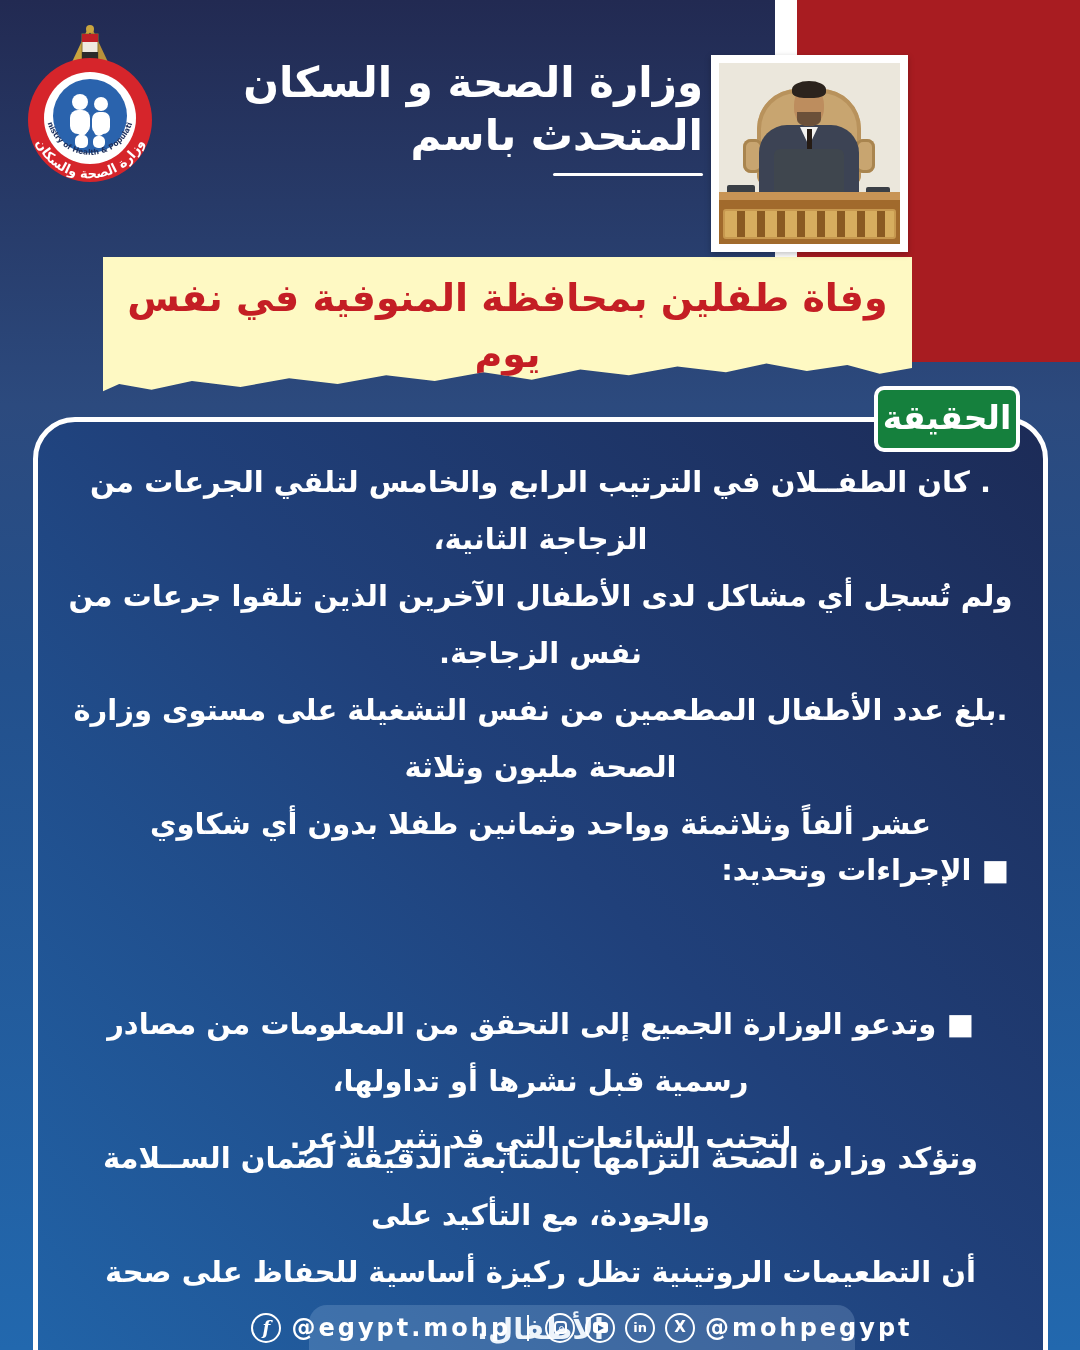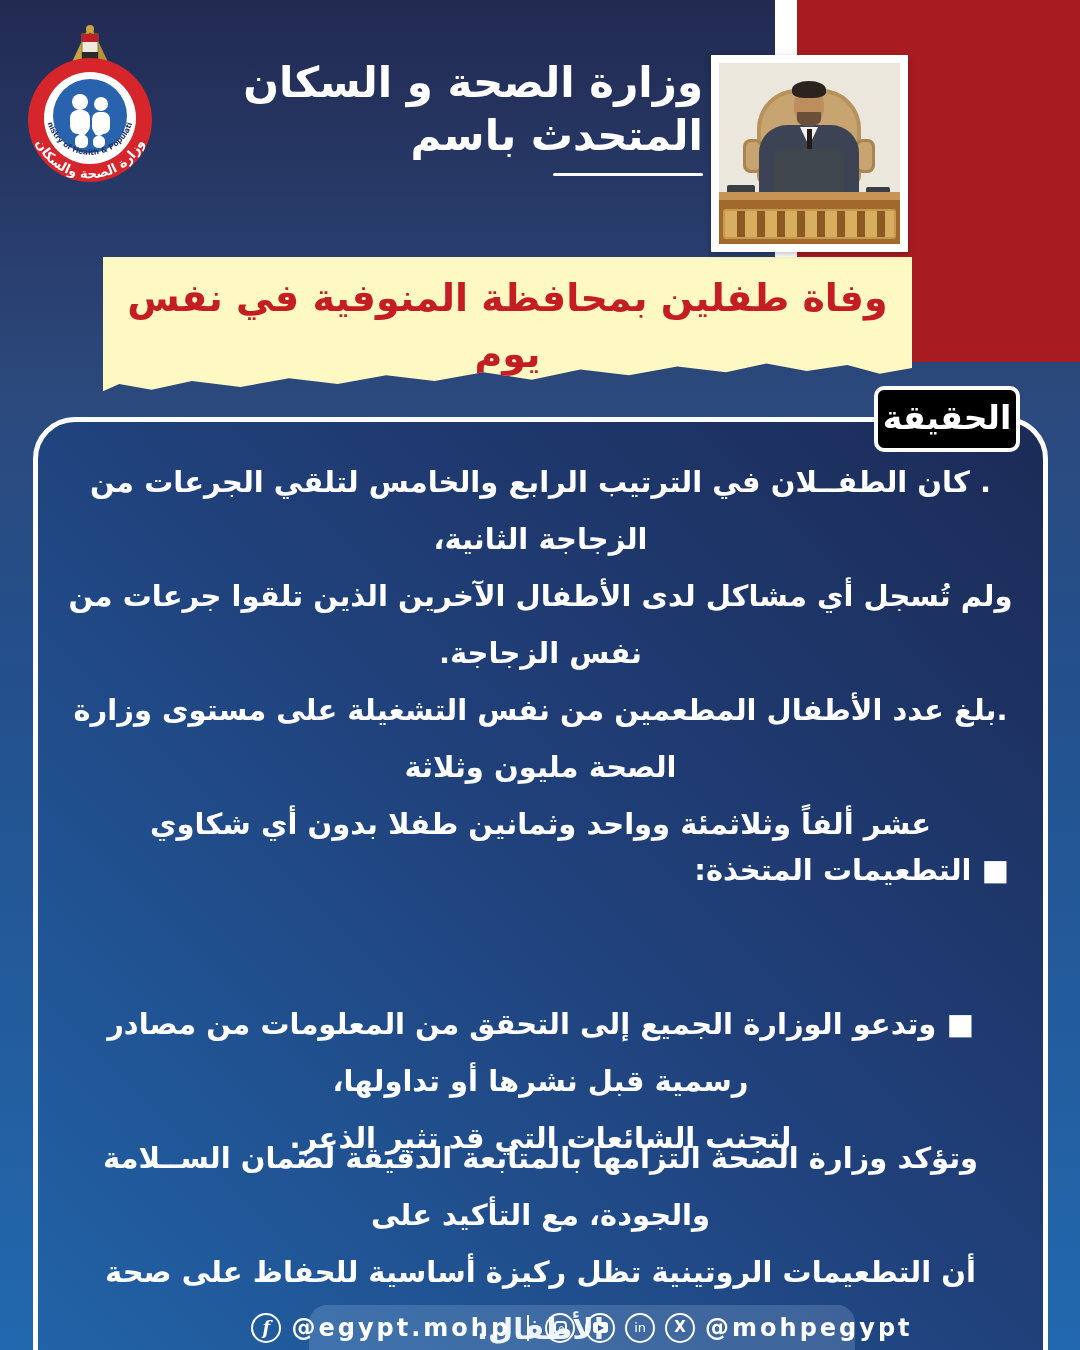--- a/index.html
+++ b/index.html
@@ -33,40 +33,40 @@
   .ph-laptop{position:absolute;left:55px;top:86px;width:70px;height:50px;background:#3f464e;border-radius:6px;border-bottom:4px solid #2a3036;}
   .ph-desk{position:absolute;left:0;bottom:0;width:100%;height:48px;background:#a16a2c;}
   .ph-desk-top{position:absolute;left:0;bottom:44px;width:100%;height:8px;background:#c89455;}
   .ph-ornament{position:absolute;left:4px;right:4px;bottom:5px;height:26px;border:2px solid #c7984f;background:repeating-linear-gradient(90deg,#d7ad5f 0 12px,#8a5a22 12px 20px);border-radius:3px;}
   .ph-item{position:absolute;height:10px;background:#3a3f46;border-radius:2px;}
   
   .claim-banner{left:103px;top:257px;width:809px;height:146px;background:#fef9c3;z-index:3;
     clip-path:polygon(0 0,100% 0,100% 76%,96% 80%,92% 74%,87% 78%,82% 73%,77% 79%,71% 75%,65% 81%,59% 77%,53% 84%,47% 79%,41% 85%,35% 81%,29% 87%,23% 83%,17% 89%,11% 85%,6% 91%,2% 87%,0 92%);}
   .claim-text{padding-top:13px;text-align:center;color:#c41e24;font-weight:bold;font-size:38px;line-height:56px;white-space:pre-line;direction:rtl;}
   
-  .truth-badge{left:874px;top:386px;width:146px;height:66px;background:#000000;border:4px solid #fff;border-radius:10px;box-sizing:border-box;color:#fff;font-size:33px;font-weight:bold;text-align:center;line-height:55px;z-index:6;}
+  .truth-badge{left:874px;top:386px;width:146px;height:66px;background:#15803d;border:4px solid #fff;border-radius:10px;box-sizing:border-box;color:#fff;font-size:33px;font-weight:bold;text-align:center;line-height:55px;z-index:6;}
   
   .panel{left:33px;top:417px;width:1015px;height:1030px;border:5px solid #fff;border-radius:42px;box-sizing:border-box;z-index:2;
     background:linear-gradient(to bottom left,#1c2b57 0%,#20407a 45%,#2166ab 100%);}
   .panel-text{position:absolute;left:0;width:100%;box-sizing:border-box;color:#fff;font-weight:bold;direction:rtl;white-space:pre-line;text-align:center;font-size:29px;line-height:57px;padding:0 26px;}
   .pt-1{top:32px;}
   .pt-2h{top:420px;text-align:right;padding:0 34px;}
   .pt-2{top:478px;}
   .pt-3{top:574px;}
   .pt-4{top:708px;}
   
   .footer-pill{left:309px;bottom:0;width:546px;height:45px;background:rgba(175,205,238,0.22);border-radius:18px 18px 0 0;display:flex;align-items:center;justify-content:center;gap:10px;color:#fff;z-index:5;}
   .handle{font-size:24px;font-weight:bold;letter-spacing:3px;}
   .icon-circle{width:30px;height:30px;border:2px solid #fff;border-radius:50%;display:flex;align-items:center;justify-content:center;box-sizing:border-box;flex:0 0 auto;}
   .fb-glyph{font-family:"DejaVu Serif",serif;font-style:italic;font-weight:bold;font-size:18px;line-height:1;}
   .ig-glyph{width:13px;height:13px;border:2px solid #fff;border-radius:4px;position:relative;box-sizing:border-box;}
   .ig-glyph::after{content:"";position:absolute;left:3px;top:3px;width:3px;height:3px;border:1.5px solid #fff;border-radius:50%;}
   .yt-glyph{width:15px;height:11px;background:#fff;border-radius:3px;position:relative;}
   .yt-glyph::after{content:"";position:absolute;left:5px;top:2.5px;width:0;height:0;border-left:6px solid #2a5a96;border-top:3px solid transparent;border-bottom:3px solid transparent;}
-  .in-glyph{font-size:13px;font-weight:normal;line-height:1;}
+  .in-glyph{font-size:13px;font-weight:bold;line-height:1;}
   .x-glyph{font-size:15px;font-weight:bold;line-height:1;}
   .pipe-divider{width:2px;height:26px;background:#fff;margin:0 6px;flex:0 0 auto;}
 </style>
 </head>
 <body>
 
 <div class="abs white-stripe"></div>
 <div class="abs red-stripe"></div>
 
 <div class="abs logo">
@@ -141,21 +141,21 @@
 تلقي التطعيمات الروتينية</div>
 </div>
 
 <div class="abs truth-badge">الحقيقة</div>
 
 <div class="abs panel">
   <div class="panel-text pt-1">. كان الطفــلان في الترتيب الرابع والخامس لتلقي الجرعات من الزجاجة الثانية،
 ولم تُسجل أي مشاكل لدى الأطفال الآخرين الذين تلقوا جرعات من نفس الزجاجة.
 .بلغ عدد الأطفال المطعمين من نفس التشغيلة على مستوى وزارة الصحة مليون وثلاثة
 عشر ألفاً وثلاثمئة وواحد وثمانين طفلا بدون أي شكاوي</div>
-  <div class="panel-text pt-2h">■ التطعيمات المتخذة:</div>
+  <div class="panel-text pt-2h">■ الإجراءات وتحديد:</div>
   <div class="panel-text pt-3">■ وتدعو الوزارة الجميع إلى التحقق من المعلومات من مصادر رسمية قبل نشرها أو تداولها،
 لتجنب الشائعات التي قد تثير الذعر.</div>
   <div class="panel-text pt-4">وتؤكد وزارة الصحة التزامها بالمتابعة الدقيقة لضمان الســلامة والجودة، مع التأكيد على
 أن التطعيمات الروتينية تظل ركيزة أساسية للحفاظ على صحة الأطفال.</div>
 </div>
 
 <div class="abs footer-pill">
   <span class="icon-circle">
       <span class="fb-glyph">f</span>
     </span>

